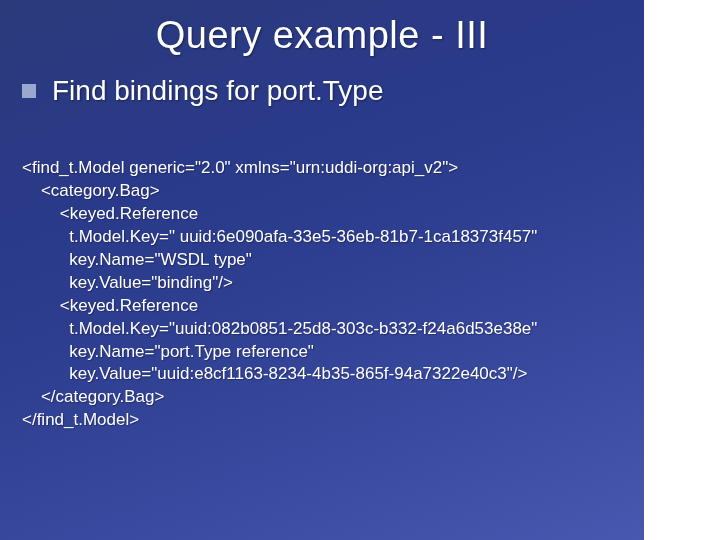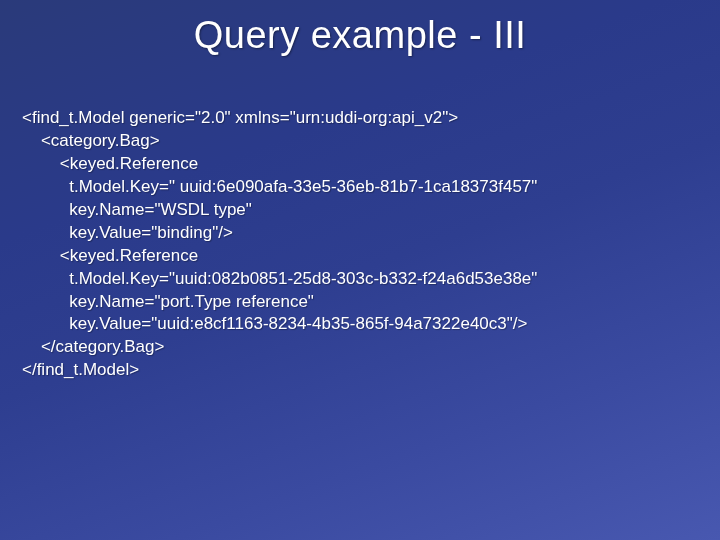--- a/index.html
+++ b/index.html
@@ -4,21 +4,21 @@
 <style>
   html, body {
     margin: 0;
     padding: 0;
     width: 720px;
     height: 540px;
     overflow: hidden;
     font-family: Verdana, Geneva, sans-serif;
   }
   .slide {
-    width: 720px;
+    width: 644px;
     height: 540px;
     background: linear-gradient(160deg, #2a3a7a 0%, #2a3a8a 30%, #2e3e90 50%, #3a4aa0 75%, #4858b0 100%);
     color: #ffffff;
     position: relative;
     box-sizing: border-box;
   }
   .title {
     font-size: 38px;
     font-weight: 400;
     text-align: center;
@@ -52,20 +52,24 @@
     white-space: pre;
     font-family: Verdana, Geneva, sans-serif;
     text-shadow: 1px 1px 1px rgba(0,0,0,0.3);
   }
 </style>
 </head>
 <body>
 
 <div class="slide">
   <div class="title">Query example - III</div>
+  <div class="bullet-row">
+    <div class="bullet-square"></div>
+    <div class="bullet-text">Find bindings for port.Type</div>
+  </div>
   <div class="code-block">&lt;find_t.Model generic="2.0" xmlns="urn:uddi-org:api_v2"&gt;
     &lt;category.Bag&gt;
         &lt;keyed.Reference
           t.Model.Key=" uuid:6e090afa-33e5-36eb-81b7-1ca18373f457"
           key.Name="WSDL type"
           key.Value="binding"/&gt;
         &lt;keyed.Reference
           t.Model.Key="uuid:082b0851-25d8-303c-b332-f24a6d53e38e"
           key.Name="port.Type reference"
           key.Value="uuid:e8cf1163-8234-4b35-865f-94a7322e40c3"/&gt;

